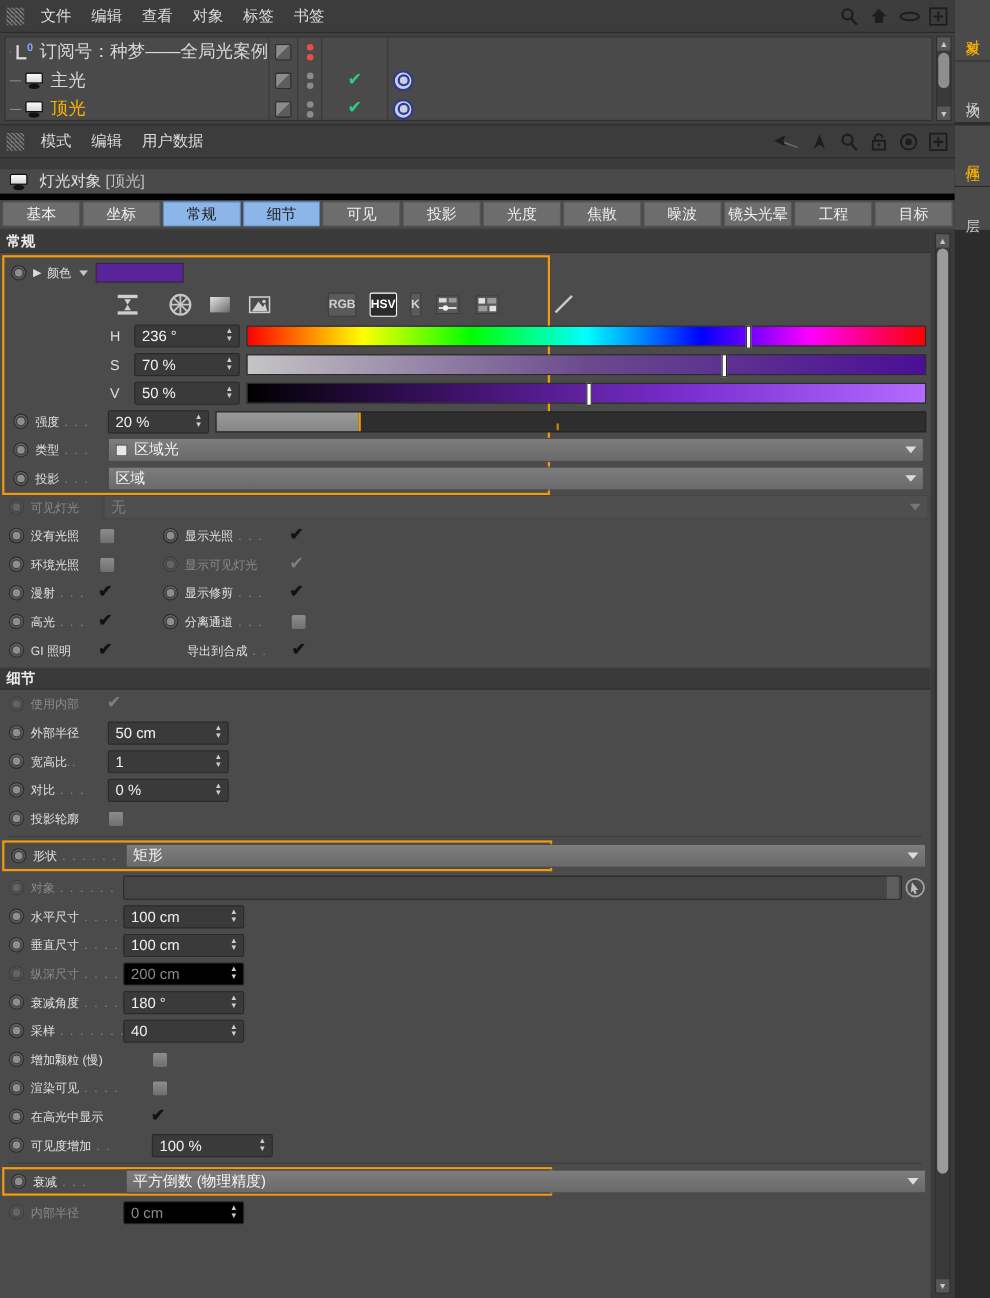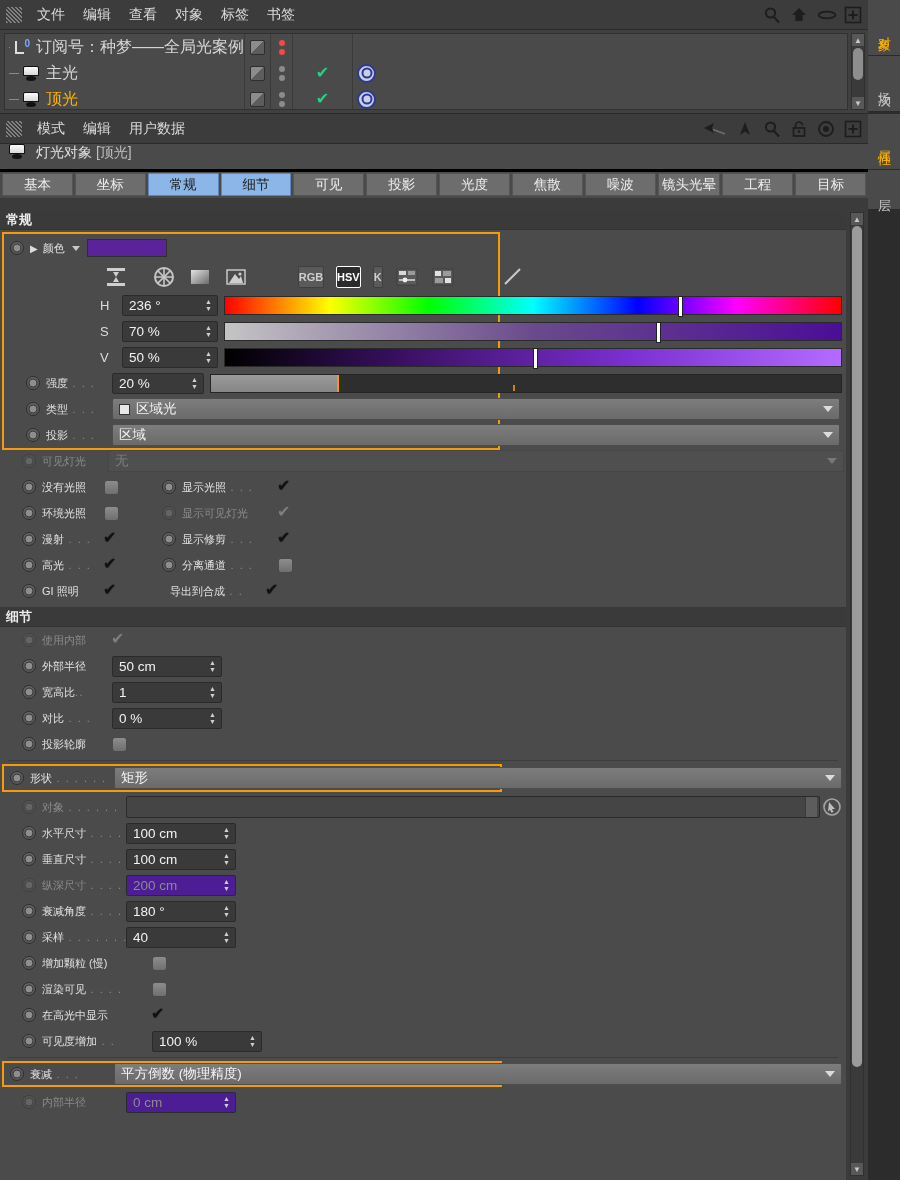--- a/index.html
+++ b/index.html
@@ -81,22 +81,22 @@
     background: #3a3a3a; border: 1px solid #303030;
   }
   .sb-arrow { height: 12px; display: flex; align-items: center; justify-content: center;
     background: #585858; color: #c9c9c9; font-size: 8px; }
   .om-thumb { position: absolute; left: 1px; right: 1px; top: 14px; height: 32px;
     background: #8e8e8e; border-radius: 6px; }
 
   
   .am-menubar { height: 30px; background: #3c3c3c; display: flex; align-items: center;
     padding-left: 4px; border-bottom: 1px solid #2a2a2a; position: relative; }
-  .am-head { height: 28px; background: #4a4a4a; display: flex; 
-    padding-left: 8px; gap: 8px; border-bottom: 3px solid #000000; }
+  .am-head { height: 28px; background: #4a4a4a; display: flex; align-items: center;
+    padding-left: 8px; gap: 8px; border-bottom: 6px solid #000000; margin-top: 10px; }
   .am-head-title { font-size: 14px; color: #e2e2e2; }
   .am-head-title .sub { color: #c0c0c0; }
 
   .tabs { height: 26px; background: #4a4a4a; display: flex; align-items: stretch;
     padding: 1px 2px 2px 2px; gap: 2px; }
   .tab {
     flex: 1 1 auto; display: flex; align-items: center; justify-content: center;
     background: #6d6d6d; color: #f0f0f0; font-size: 13.5px;
     border: 1px solid #555; border-radius: 1px; cursor: default; white-space: nowrap;
     padding: 0 2px;
@@ -108,40 +108,40 @@
   .p-scroll { position: absolute; right: 4px; top: 212px; width: 14px; bottom: 4px;
     background: #3a3a3a; border: 1px solid #303030; }
   .p-thumb { position: absolute; left: 1px; right: 1px; top: 13px; bottom: 108px;
     background: #9b9b9b; border-radius: 6px; }
 
   .grouphdr {
     height: 20px; background: #3a3a3a; color: #ededed; font-size: 13px;
     display: flex; align-items: center; padding-left: 6px; font-weight: bold;
     border-bottom: 1px solid #333;
   }
-  .row { display: flex; align-items: center; height: 26px; padding-left: 22px; }
+  .row { display: flex; align-items: center; height: 26px; padding-left: 8px; }
   .lbl { font-size: 11px; color: #e0e0e0; white-space: nowrap; }
   .lbl.dim { color: #8a8a8a; }
   .dots { color: #8d8d8d; letter-spacing: 1.5px; }
 
   .radio {
     width: 14px; height: 14px; border-radius: 50%; background: #585858;
     border: 1px solid #2d2d2d; margin-right: 6px; flex: 0 0 auto; position: relative;
     box-shadow: inset 0 1px 1px rgba(255,255,255,.12);
   }
   .radio:after { content: ""; position: absolute; left: 50%; top: 50%; width: 7px; height: 7px;
     transform: translate(-50%,-50%); border-radius: 50%; background: #8e8e8e; border: 1px solid #3a3a3a; }
   .radio.dim { opacity: .38; }
 
   .num {
     height: 21px; background: #3a3a3a; border: 1px solid #2a2a2a; border-radius: 2px;
     display: flex; align-items: center; padding: 0 2px 0 6px; color: #f2f2f2; font-size: 13.5px;
     position: relative; justify-content: space-between;
   }
-  .num.dim { color: #8b8b8b; background: #4c1d95; }
+  .num.dim { color: #8b8b8b; background: #000000; }
   .spin { width: 9px; height: 15px; margin-right: 2px; display: flex; flex-direction: column;
     justify-content: center; align-items: center; color: #cfcfcf; font-size: 7px; line-height: 7px; }
 
   .combo {
     height: 22px; background: linear-gradient(#7d7d7d,#6a6a6a); border: 1px solid #4d4d4d;
     border-radius: 2px; display: flex; align-items: center; padding: 0 6px;
     color: #f4f4f4; font-size: 13.5px; justify-content: space-between;
   }
   .combo.dim { background: #4f4f4f; color: #7f7f7f; border-color: #464646; }
   .caret { width: 0; height: 0; border-left: 5px solid transparent; border-right: 5px solid transparent;

